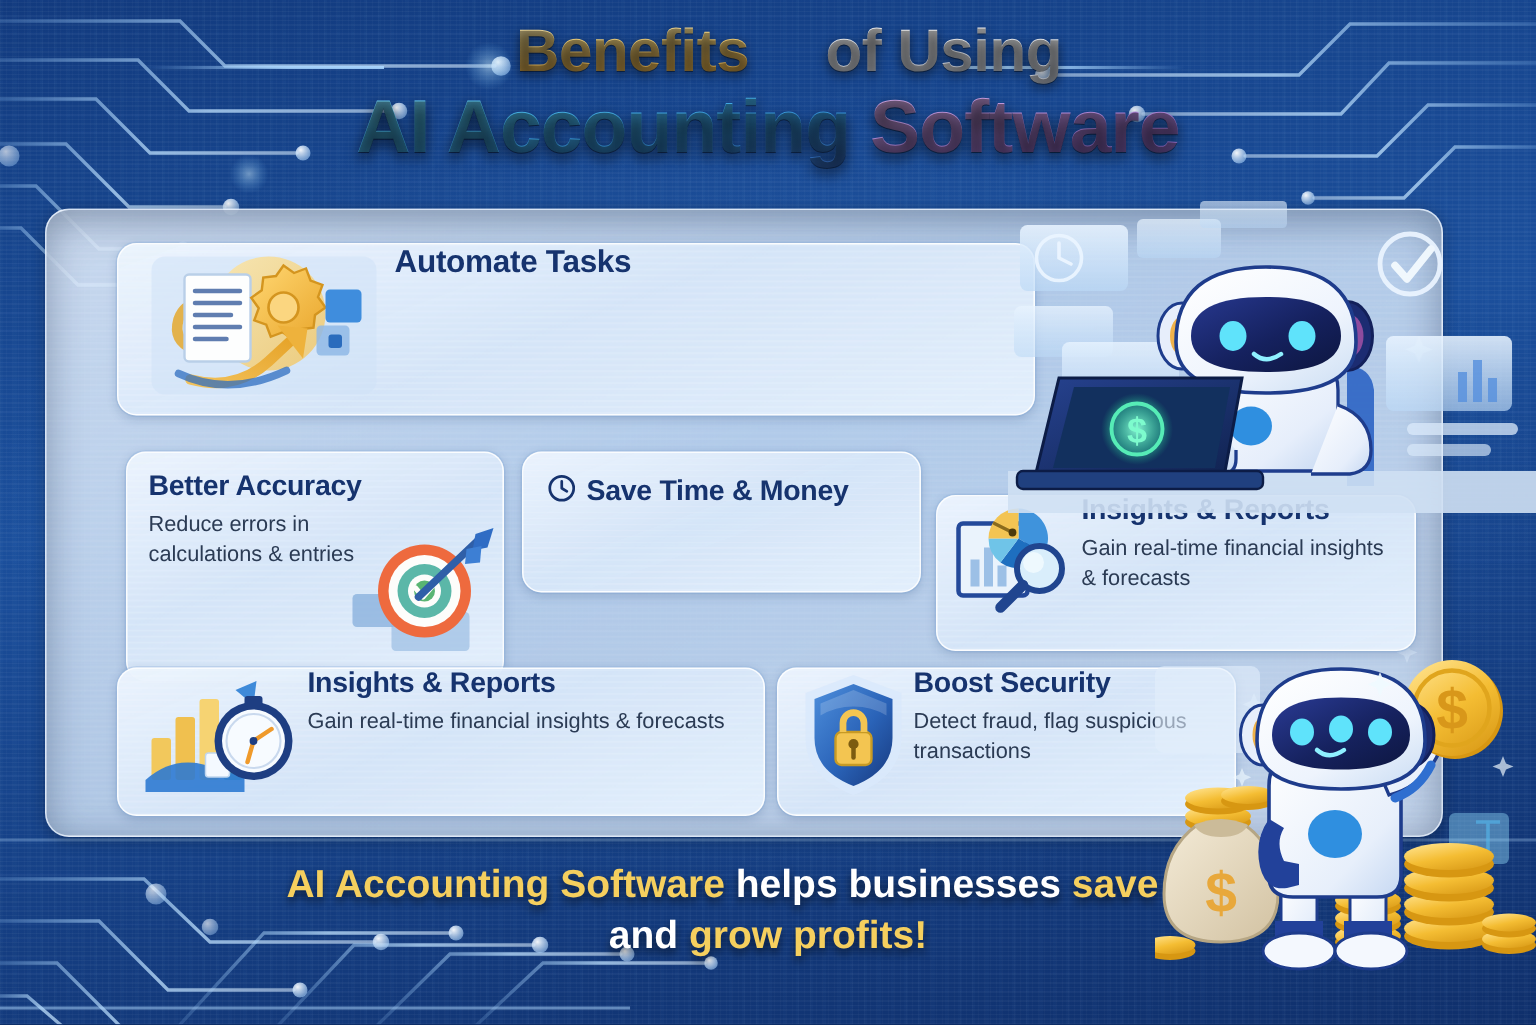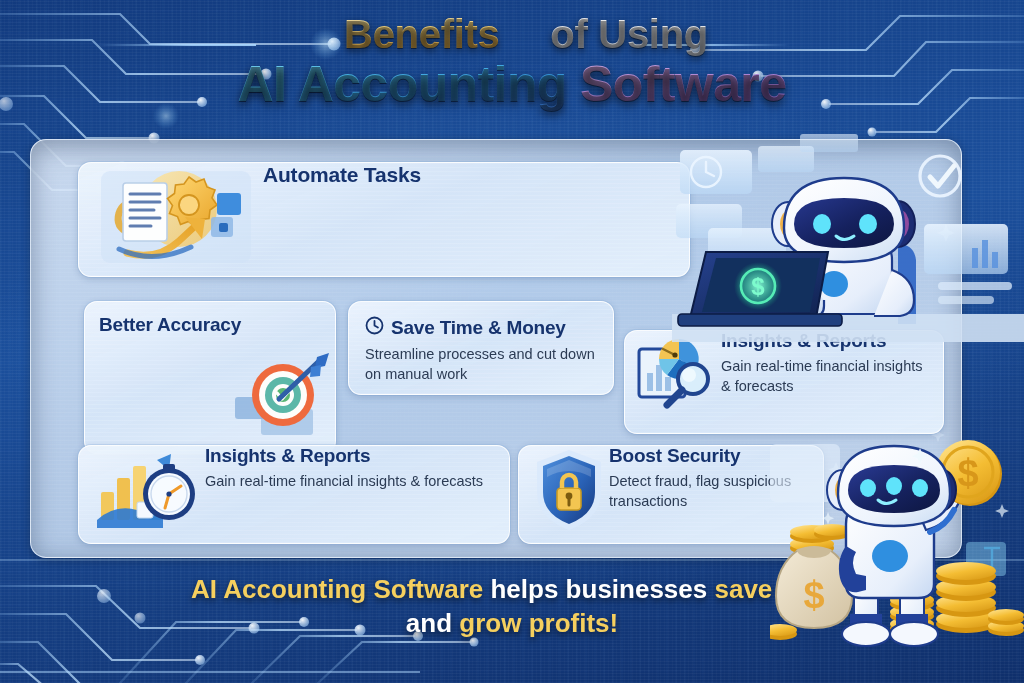--- a/index.html
+++ b/index.html
@@ -424,20 +424,21 @@
       </svg>
     </div>
     <div class="txt">
       <h3>Automate Tasks</h3>
     </div>
   </div>
 
   <div class="card" id="card-accuracy">
     <div class="txt">
       <h3>Better Accuracy</h3>
+      <p>Reduce errors in calculations &amp; entries</p>
     </div>
     <div class="icon-art" style="position:absolute; right:2px; bottom:6px;">
       <svg width="112" height="96" viewBox="0 0 112 96">
         <rect x="14" y="50" width="40" height="22" rx="3" fill="#7fa9da" opacity="0.7"></rect>
         <rect x="40" y="62" width="52" height="26" rx="3" fill="#8fb6e0" opacity="0.6"></rect>
         <circle cx="62" cy="48" r="31" fill="#ee6a3e"></circle>
         <circle cx="62" cy="48" r="24" fill="#fdfdfb"></circle>
         <circle cx="62" cy="48" r="18" fill="#5bb7a8"></circle>
         <circle cx="62" cy="48" r="11" fill="#fdfdfb"></circle>
         <circle cx="62" cy="48" r="7" fill="#59b573"></circle>
@@ -453,21 +454,20 @@
     <div class="txt">
       <h3>
         <span class="clockglyph">
           <svg width="19" height="19" viewBox="0 0 20 20">
             <circle cx="10" cy="10" r="8.4" fill="none" stroke="#16336e" stroke-width="1.9"></circle>
             <path d="M10 10 V5.2 M10 10 L13.6 12.2" stroke="#16336e" stroke-width="1.9" stroke-linecap="round"></path>
           </svg>
         </span>
         <span>Save Time &amp; Money</span>
       </h3>
-      <p>Streamline processes and cut down on manual work</p>
     </div>
   </div>
 
   <div class="card" id="card-insights-r">
     <div class="icon-art">
       <svg width="86" height="80" viewBox="0 0 86 80">
         <rect x="4" y="18" width="46" height="48" rx="3" fill="#eaf3fc" stroke="#23499a" stroke-width="3"></rect>
         <g fill="#9cc0e6">
           <rect x="12" y="42" width="6" height="18"></rect>
             <rect x="21" y="34" width="6" height="26"></rect>

